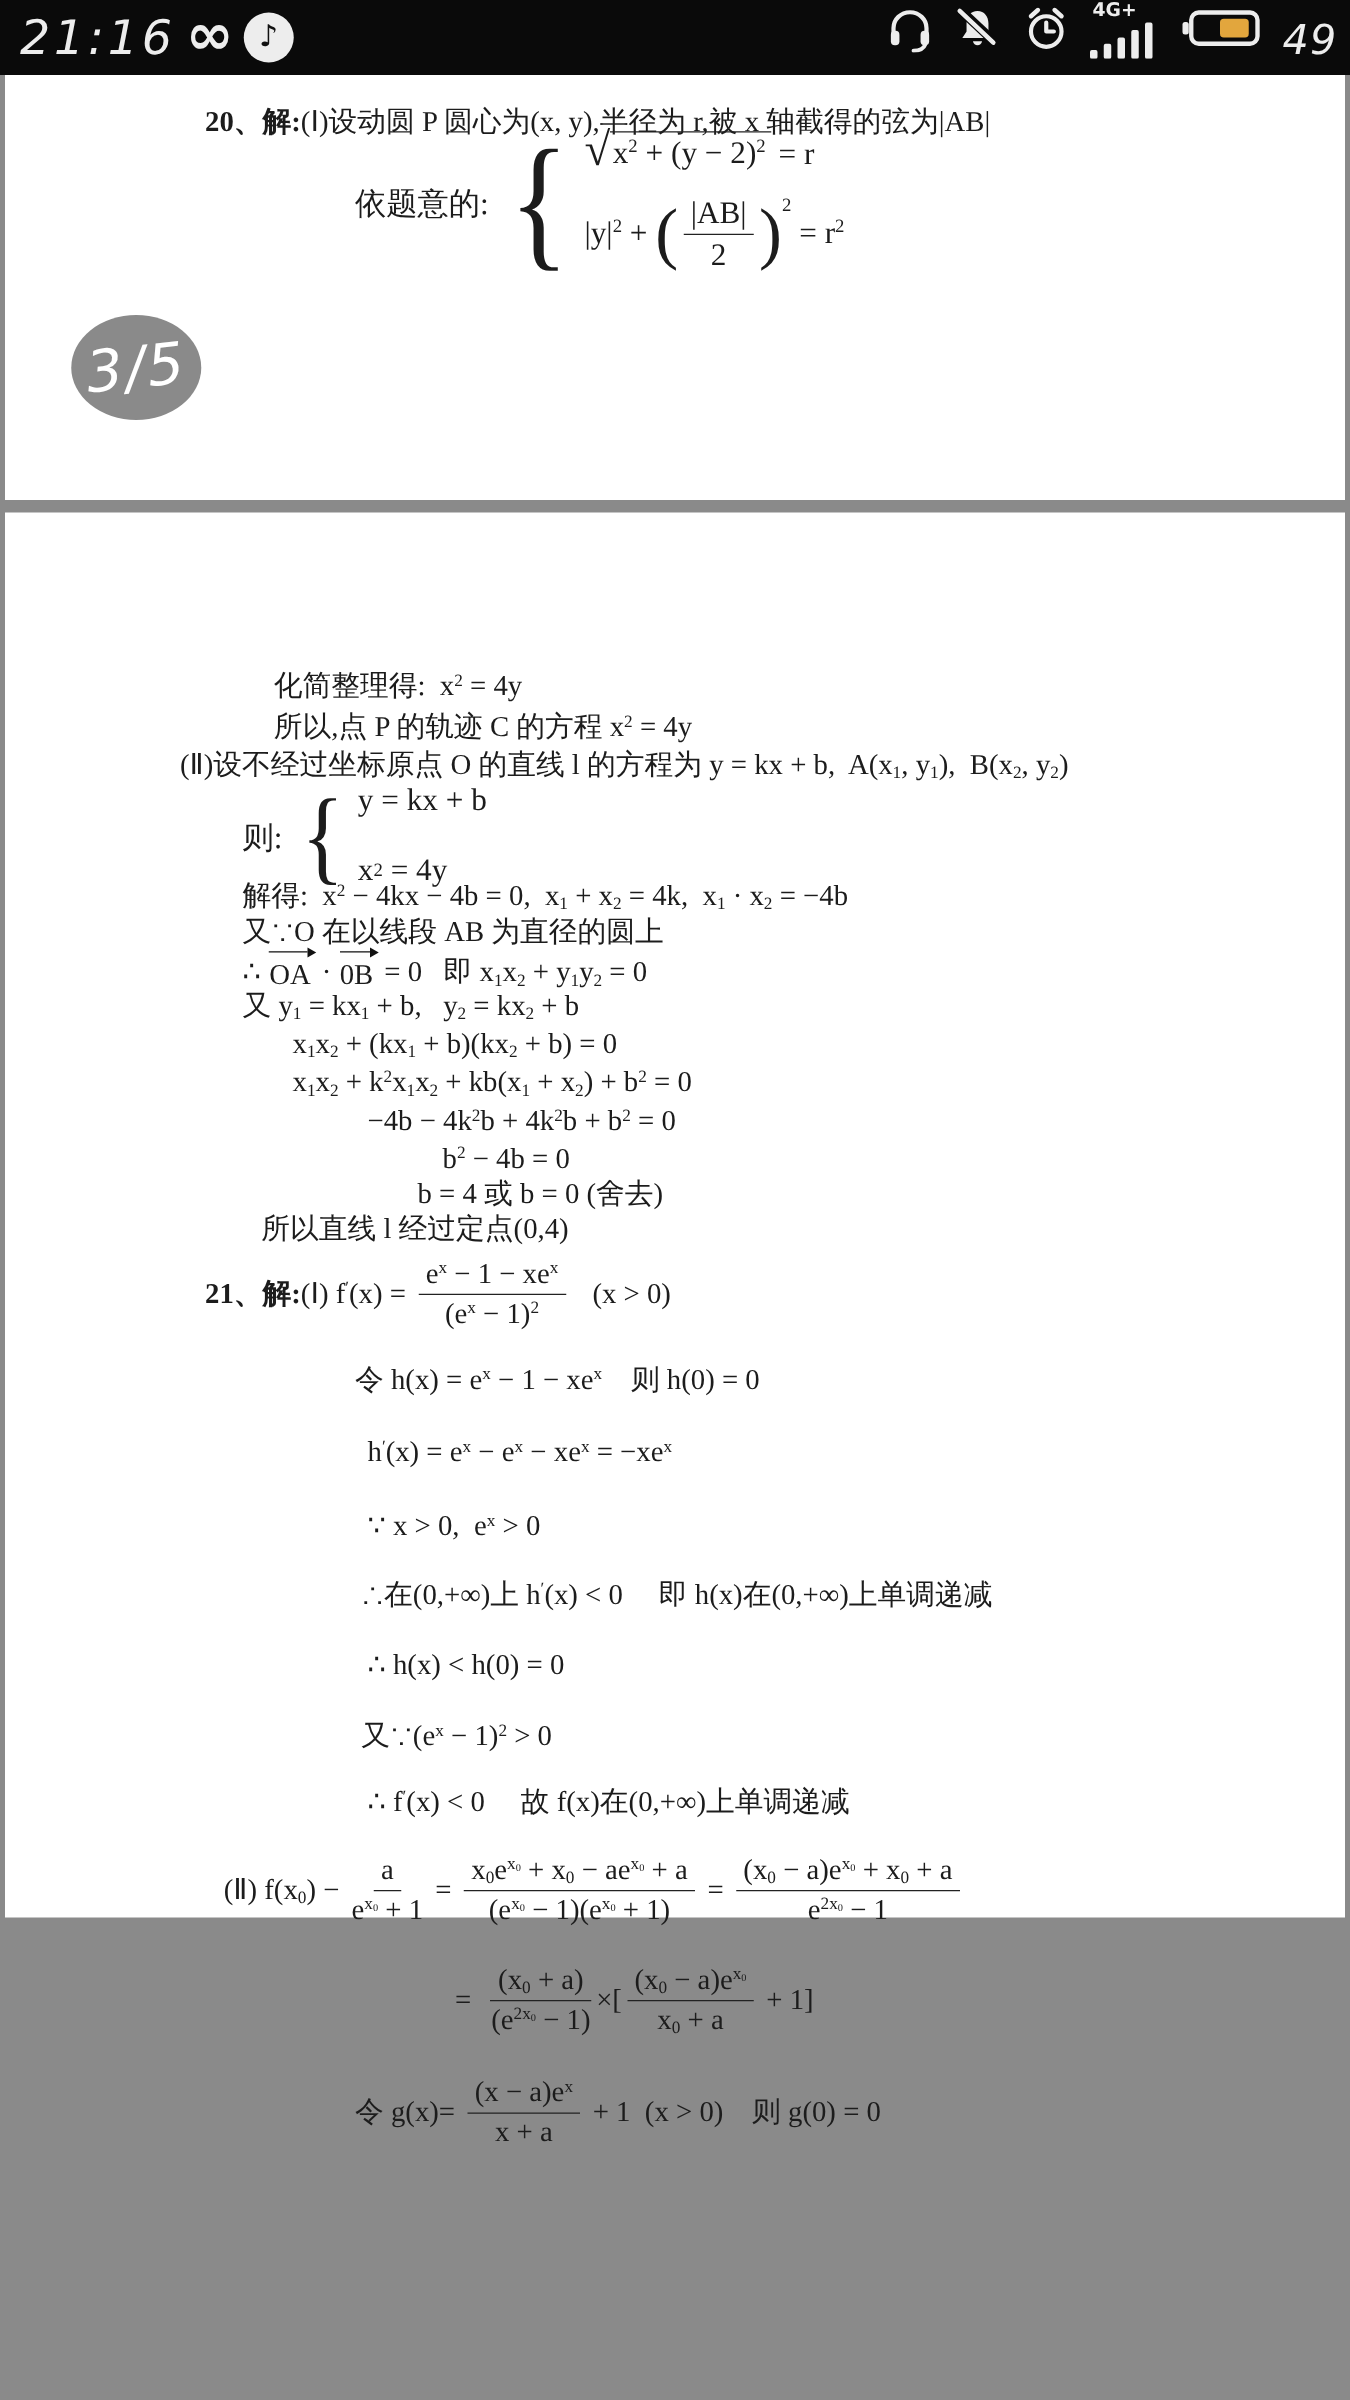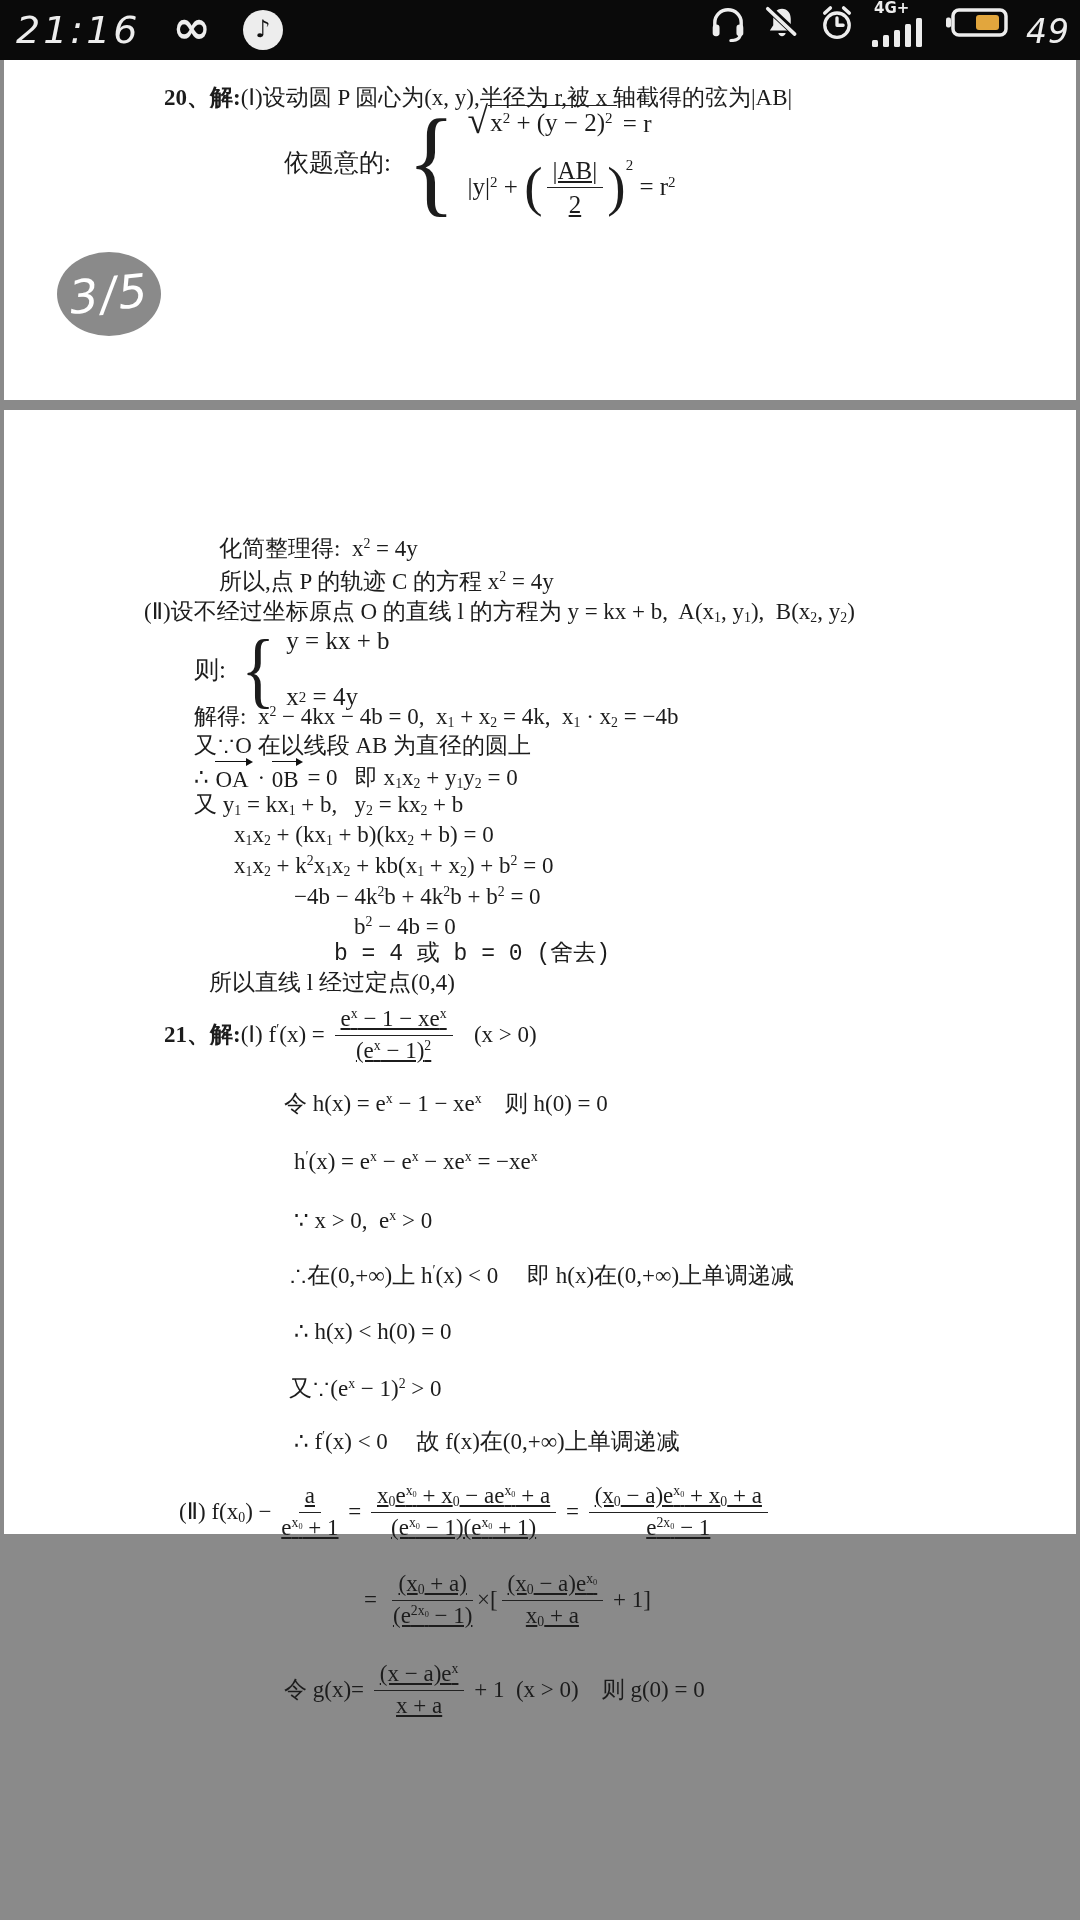--- a/index.html
+++ b/index.html
@@ -1,21 +1,21 @@
 <!DOCTYPE html>
 <html><head>
 <meta charset="utf-8">
 <style>
   html,body{margin:0;padding:0;background:#000;}
   .phone{position:relative;width:1080px;height:1920px;margin:0 auto;overflow:hidden;
          font-family:"Liberation Serif",serif;}
   
   .statusbar{position:relative;width:1080px;height:60px;background:#0a0a0a;color:#ededed;
              font-family:"DejaVu Sans",sans-serif;}
-  .sb-left{position:absolute;left:16px;top:0;height:60px;display:flex;align-items:center;gap:32px;}
+  .sb-left{position:absolute;left:16px;top:0;height:60px;display:flex;align-items:center;gap:8px;}
   .sb-time{font-size:38px;font-style:italic;letter-spacing:3px;font-weight:400;}
   .sb-inf{font-size:46px;font-weight:bold;line-height:1;transform:translateY(-3px);}
   .sb-note{width:40px;height:40px;border-radius:50%;background:#ededed;display:flex;
            align-items:center;justify-content:center;}
   .sb-note span{color:#111;font-size:24px;line-height:1;transform:translateY(-1px);}
   .sb-right{position:absolute;right:10px;top:0;height:46px;display:flex;align-items:center;gap:15px;}
   .sb-num{font-size:33px;font-style:italic;letter-spacing:1px;margin-top:17px;}
   .sb-net{display:flex;flex-direction:column;align-items:flex-start;line-height:1;}
   .sb-4g{font-size:15px;font-weight:bold;margin:2px 0 1px 2px;letter-spacing:0;}
   
@@ -27,21 +27,21 @@
          background:#8a8a8a;display:flex;align-items:center;justify-content:center;z-index:5;}
   .badge span{color:#fff;font-size:46px;font-style:italic;letter-spacing:2px;
               font-family:"DejaVu Sans",sans-serif;transform:rotate(-6deg);display:block;}
   
   .mline{position:absolute;display:flex;align-items:center;white-space:pre;font-size:23px;
          color:#1c1c1c;line-height:1.3;}
   .mline .b{font-weight:bold;}
   sup{font-size:0.6em;vertical-align:0.55em;line-height:1;}
   sub{font-size:0.6em;vertical-align:-0.25em;line-height:1;}
   .frac{display:inline-flex;flex-direction:column;align-items:center;line-height:1.25;
-        margin:0 4px;text-align:center;text-decoration:underline;}
+        margin:0 4px;text-align:center;}
   .fnum{border-bottom:1.6px solid #222;padding:0 6px 1px;}
   .fden{padding-top:1px;}
   .sys{position:absolute;display:flex;align-items:center;font-size:25px;color:#1c1c1c;}
   .sys-label{margin-right:12px;}
   .sys-brace{font-family:"Liberation Serif",serif;font-weight:300;line-height:0.75;
              margin-right:8px;transform:scaleX(0.85);}
   .sys-rows{display:flex;flex-direction:column;align-items:flex-start;}
   .sqrt{display:inline-flex;align-items:flex-start;}
   .sqrt-sym{font-size:1.5em;line-height:1;transform:translateY(-3px);}
   .sqrt-rad{border-top:1.7px solid #222;padding:3px 4px 0 2px;}
@@ -143,21 +143,21 @@
 
       <div class="mline" style="top:351px;left:190px;">
         <span>∴ </span><span class="vec">OA</span><span> · </span><span class="vec">0B</span><span> = 0   即 x<sub>1</sub>x<sub>2</sub> + y<sub>1</sub>y<sub>2</sub> = 0</span>
       </div>
 
       <div class="mline" style="top:380px;left:190px;"><span>又 y<sub>1</sub> = kx<sub>1</sub> + b,   y<sub>2</sub> = kx<sub>2</sub> + b</span></div>
       <div class="mline" style="top:410px;left:230px;"><span>x<sub>1</sub>x<sub>2</sub> + (kx<sub>1</sub> + b)(kx<sub>2</sub> + b) = 0</span></div>
       <div class="mline" style="top:441px;left:230px;"><span>x<sub>1</sub>x<sub>2</sub> + k<sup>2</sup>x<sub>1</sub>x<sub>2</sub> + kb(x<sub>1</sub> + x<sub>2</sub>) + b<sup>2</sup> = 0</span></div>
       <div class="mline" style="top:472px;left:290px;"><span>−4b − 4k<sup>2</sup>b + 4k<sup>2</sup>b + b<sup>2</sup> = 0</span></div>
       <div class="mline" style="top:502px;left:350px;"><span>b<sup>2</sup> − 4b = 0</span></div>
-      <div class="mline" style="top:530px;left:330px;font-family:Liberation Mono, monospace;"><span>b = 4 或 b = 0 (舍去)</span></div>
+      <div class="mline" style="top:530px;left:330px;"><span>b = 4 或 b = 0 (舍去)</span></div>
       <div class="mline" style="top:558px;left:205px;"><span>所以直线 l 经过定点(0,4)</span></div>
 
       <div class="mline" style="top:595px;left:160px;">
         <span class="b">21、解:</span><span>(Ⅰ) f<sup>′</sup>(x) = </span><span class="frac"><span class="fnum">e<sup>x</sup> − 1 − xe<sup>x</sup></span><span class="fden">(e<sup>x</sup> − 1)<sup>2</sup></span></span><span>   (x &gt; 0)</span>
       </div>
 
       <div class="mline" style="top:679px;left:280px;"><span>令 h(x) = e<sup>x</sup> − 1 − xe<sup>x</sup>    则 h(0) = 0</span></div>
       <div class="mline" style="top:737px;left:290px;"><span>h<sup>′</sup>(x) = e<sup>x</sup> − e<sup>x</sup> − xe<sup>x</sup> = −xe<sup>x</sup></span></div>
       <div class="mline" style="top:796px;left:290px;"><span>∵ x &gt; 0,  e<sup>x</sup> &gt; 0</span></div>
       <div class="mline" style="top:851px;left:285px;"><span>∴在(0,+∞)上 h<sup>′</sup>(x) &lt; 0     即 h(x)在(0,+∞)上单调递减</span></div>

